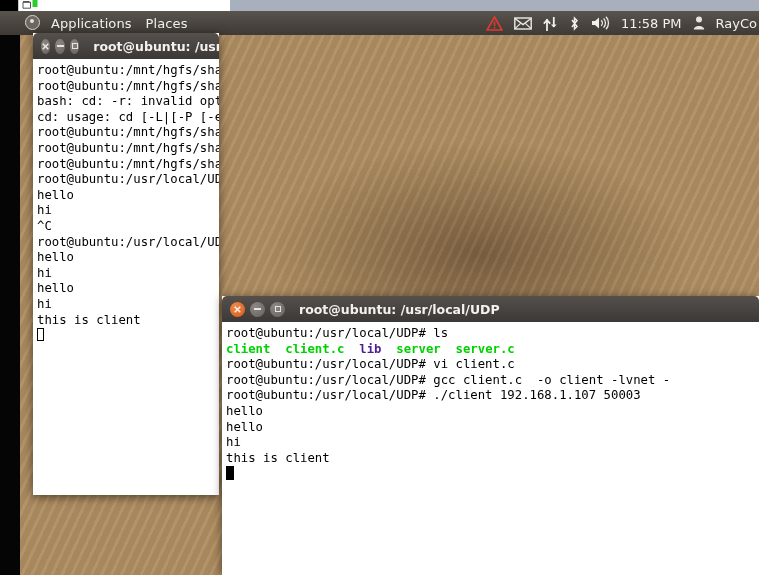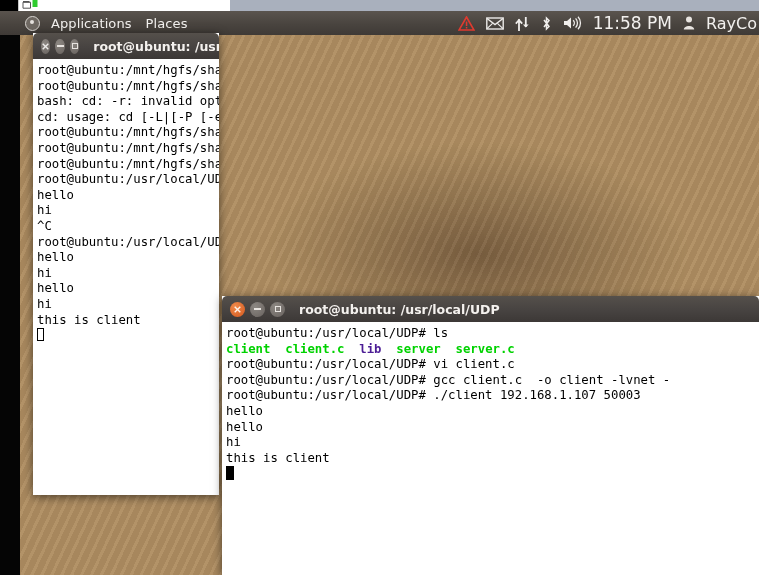--- a/index.html
+++ b/index.html
@@ -88,21 +88,21 @@
     left: 0; top: 11px;
     width: 759px; height: 24px;
     background: linear-gradient(180deg, #5a544e 0%, #49443f 55%, #3f3a36 100%);
     display: flex;
     align-items: center;
     color: #ffffff;
     font-size: 13px;
   }
   .panel-left {
     display: flex;
-    align-items: center;
+    align-items: flex-start;
     gap: 8px;
     padding-left: 25px;
   }
   #ubuntu-logo {
     width: 15px; height: 15px;
     border-radius: 50%;
     background: #6e6862;
     border: 1.5px solid #d8d4d0;
     box-sizing: border-box;
     position: relative;
@@ -127,26 +127,26 @@
     right: 0; top: 0;
     height: 24px;
     display: flex;
     align-items: center;
     gap: 11px;
     padding-right: 2px;
   }
   .tray-icon { display: flex; align-items: center; }
   #clock {
     color: #f2f0ee;
-    font-size: 17px;
+    font-size: 13px;
     white-space: nowrap;
   }
   #username {
     color: #f2f0ee;
-    font-size: 16px;
+    font-size: 13px;
     white-space: nowrap;
     overflow: hidden;
   }
 
   
   .term {
     position: absolute;
     background: #ffffff;
     box-shadow: 0 2px 9px rgba(0,0,0,0.55);
     overflow: hidden;

